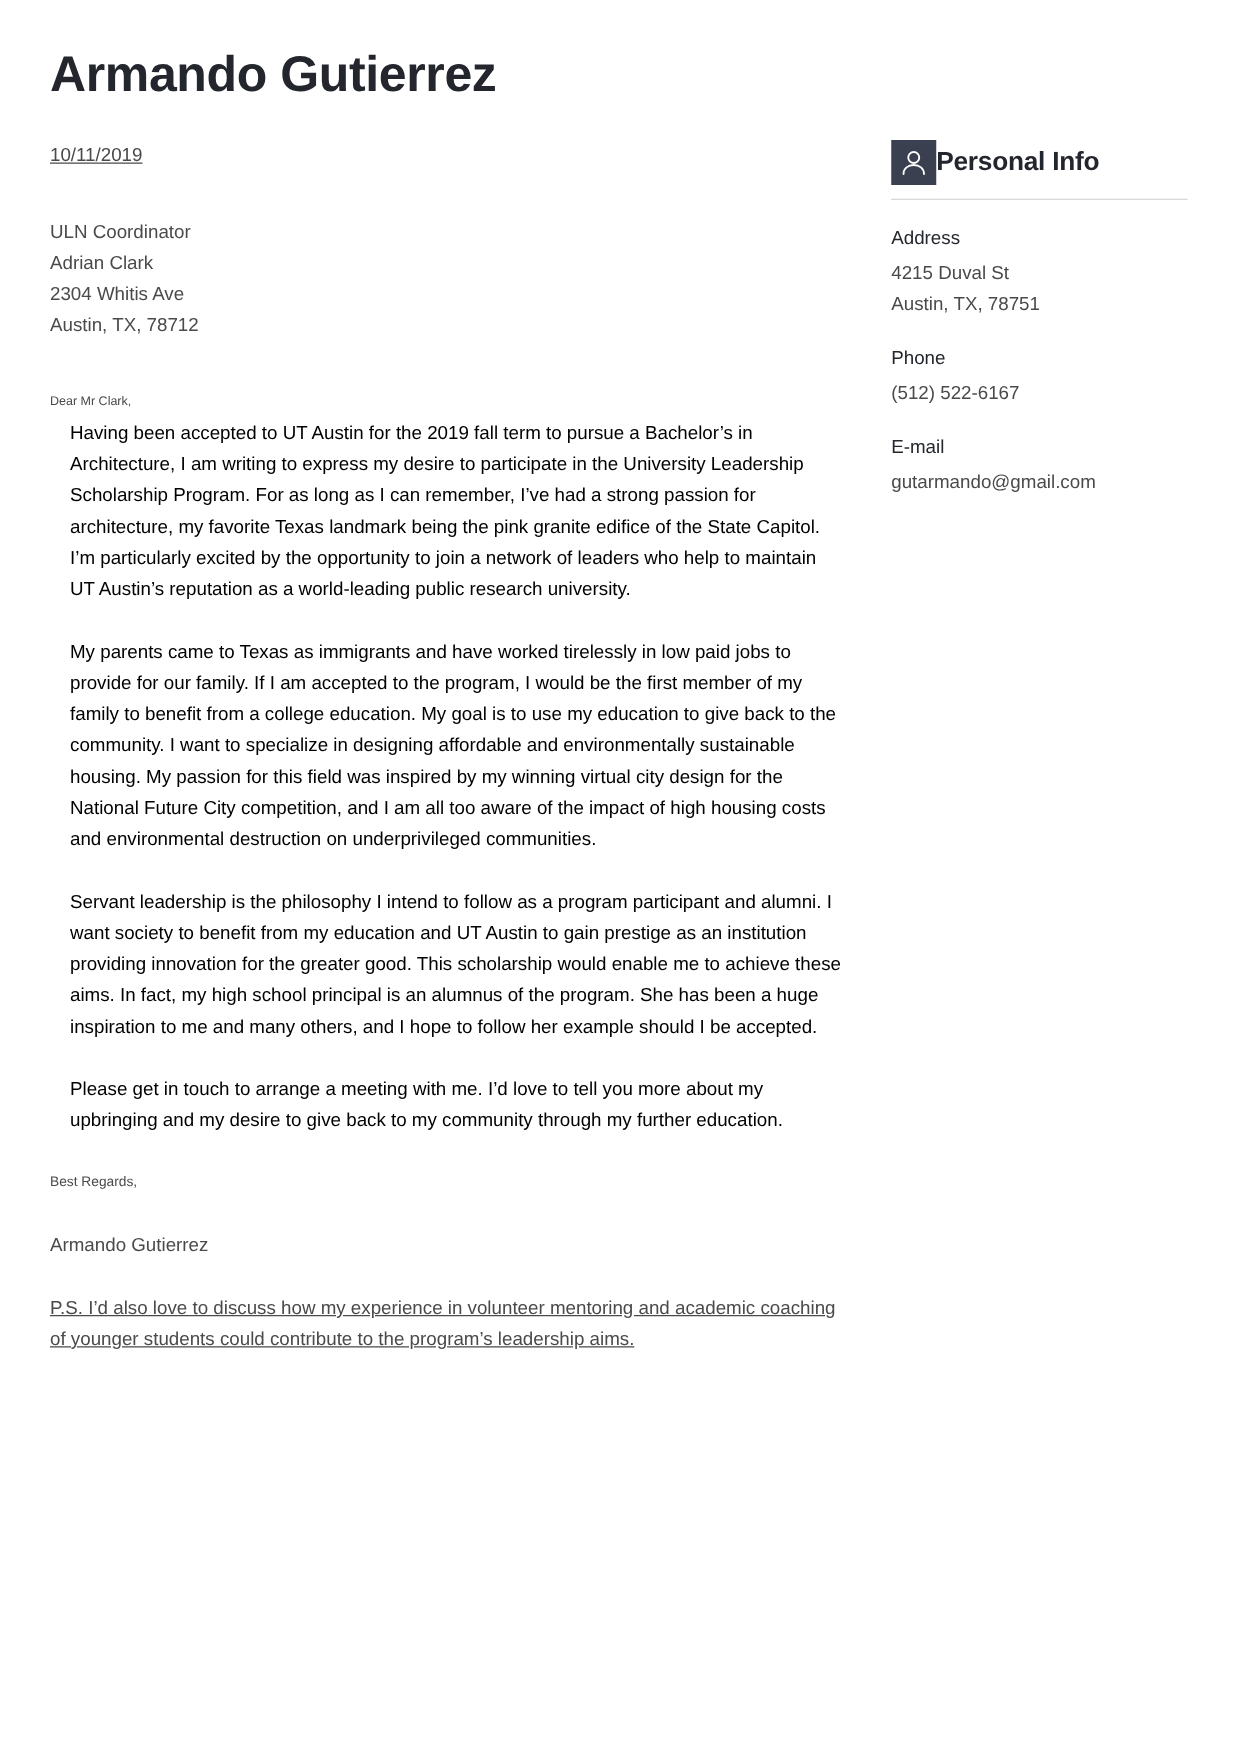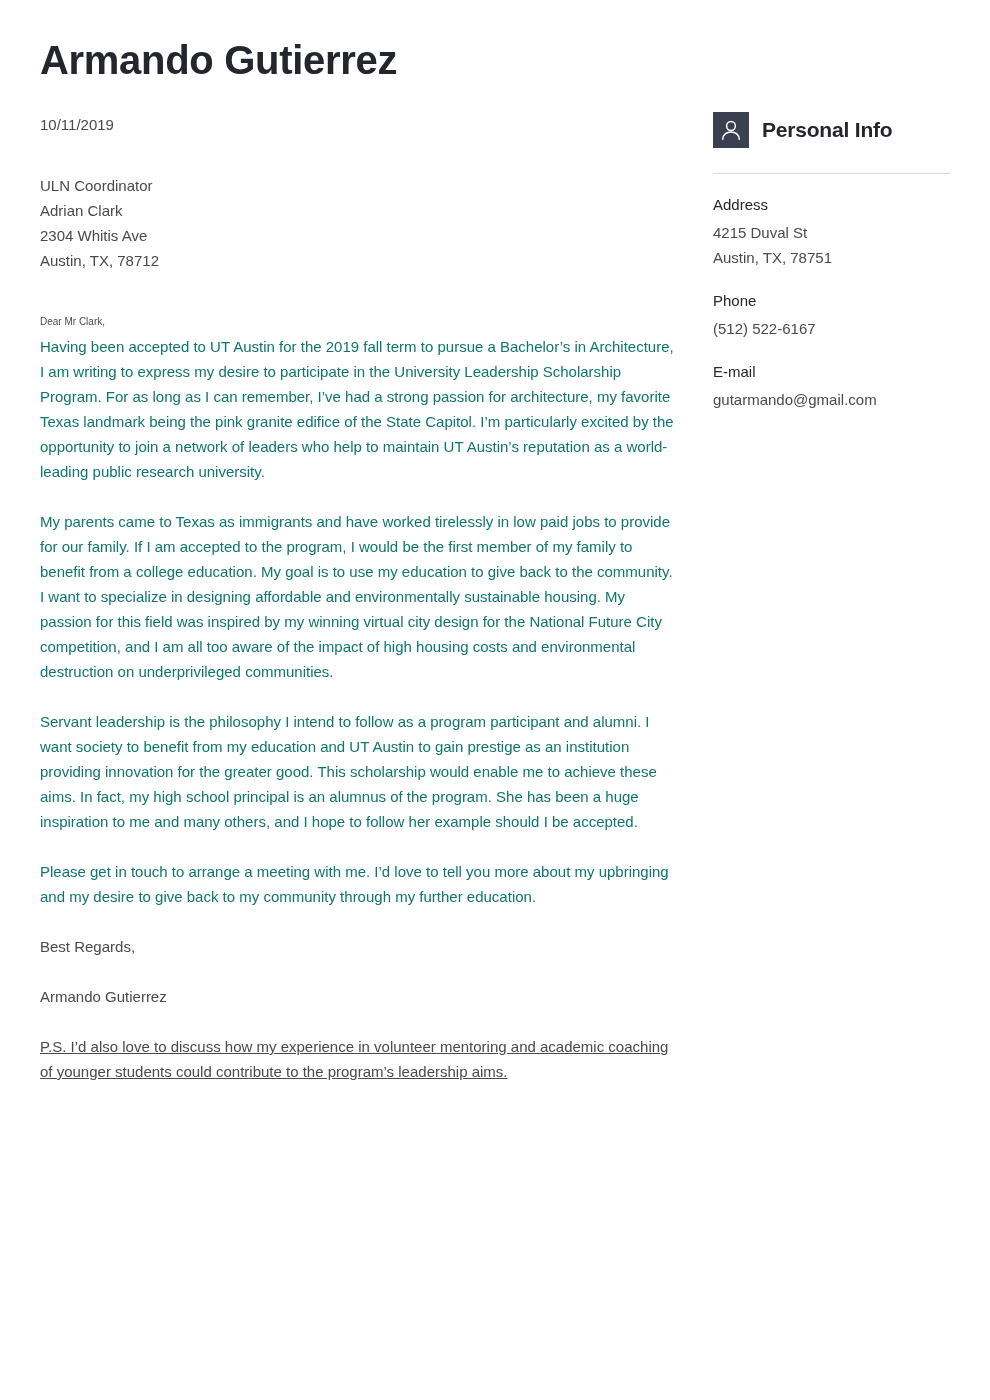--- a/index.html
+++ b/index.html
@@ -47,46 +47,47 @@
     width: 634px;
     color: #4a4a4a;
     font-size: 15px;
     line-height: 25px;
   }
   .letter-date {
     margin: 0 0 36px 0;
     color: #4a4a4a;
     font-size: 15px;
     line-height: 25px;
+    text-decoration: underline;
   }
   .recipient-block {
     margin: 0 0 36px 0;
   }
   .recipient-line {
     margin: 0;
     font-size: 15px;
     line-height: 25px;
     color: #4a4a4a;
   }
   .salutation {
     margin: 0;
     font-size: 10px;
     line-height: 25px;
     color: #4a4a4a;
   }
   .letter-paragraph {
-    margin: 0 0 25px 0;
-    font-size: 15px;
-    line-height: 25px;
-    color: #0f766e;
+    margin: 0 0 25px 16px;
+    font-size: 15px;
+    line-height: 25px;
+    color: #000000;
     text-align: left;
   }
   .sign-off {
     margin: 0 0 25px 0;
-    font-size: 15px;
+    font-size: 11px;
     line-height: 25px;
     color: #4a4a4a;
   }
   .signature-name {
     margin: 0 0 25px 0;
     font-size: 15px;
     line-height: 25px;
     color: #4a4a4a;
   }
   .postscript {
@@ -100,22 +101,21 @@
   
   .sidebar {
     position: absolute;
     left: 713px;
     top: 112px;
     width: 237px;
   }
   .sidebar-heading-row {
     display: flex;
     align-items: center;
-    gap: 13px;
-    padding-bottom: 25px;
+    padding-bottom: 11px;
     border-bottom: 1px solid #d8d8d8;
   }
   .sidebar-icon {
     width: 36px;
     height: 36px;
     background: #3a4050;
     display: flex;
     align-items: center;
     justify-content: center;
     flex: 0 0 auto;

